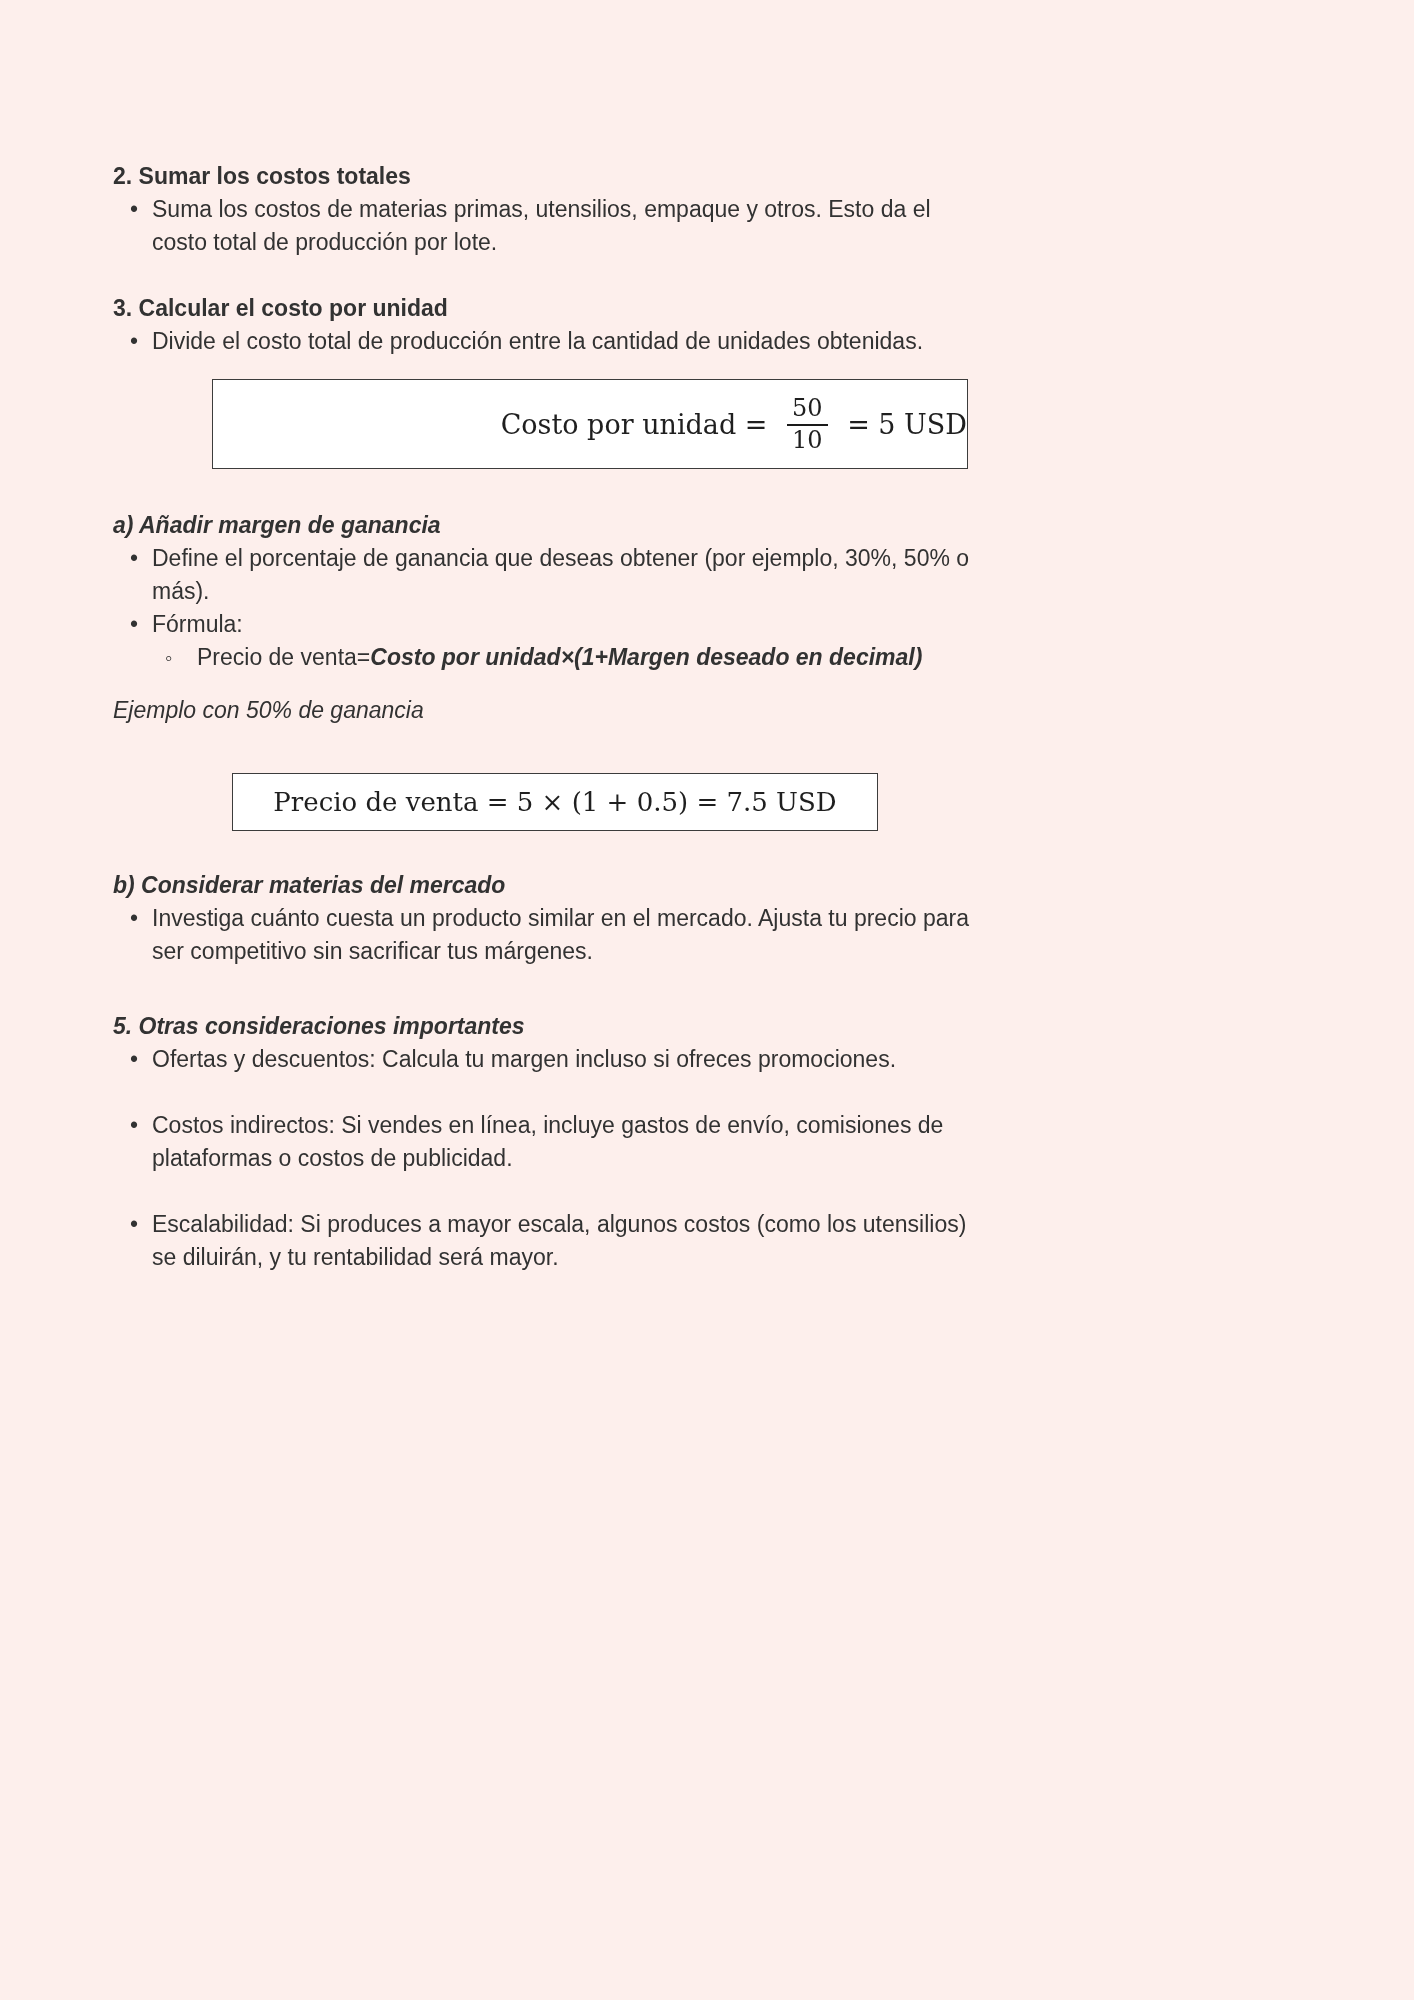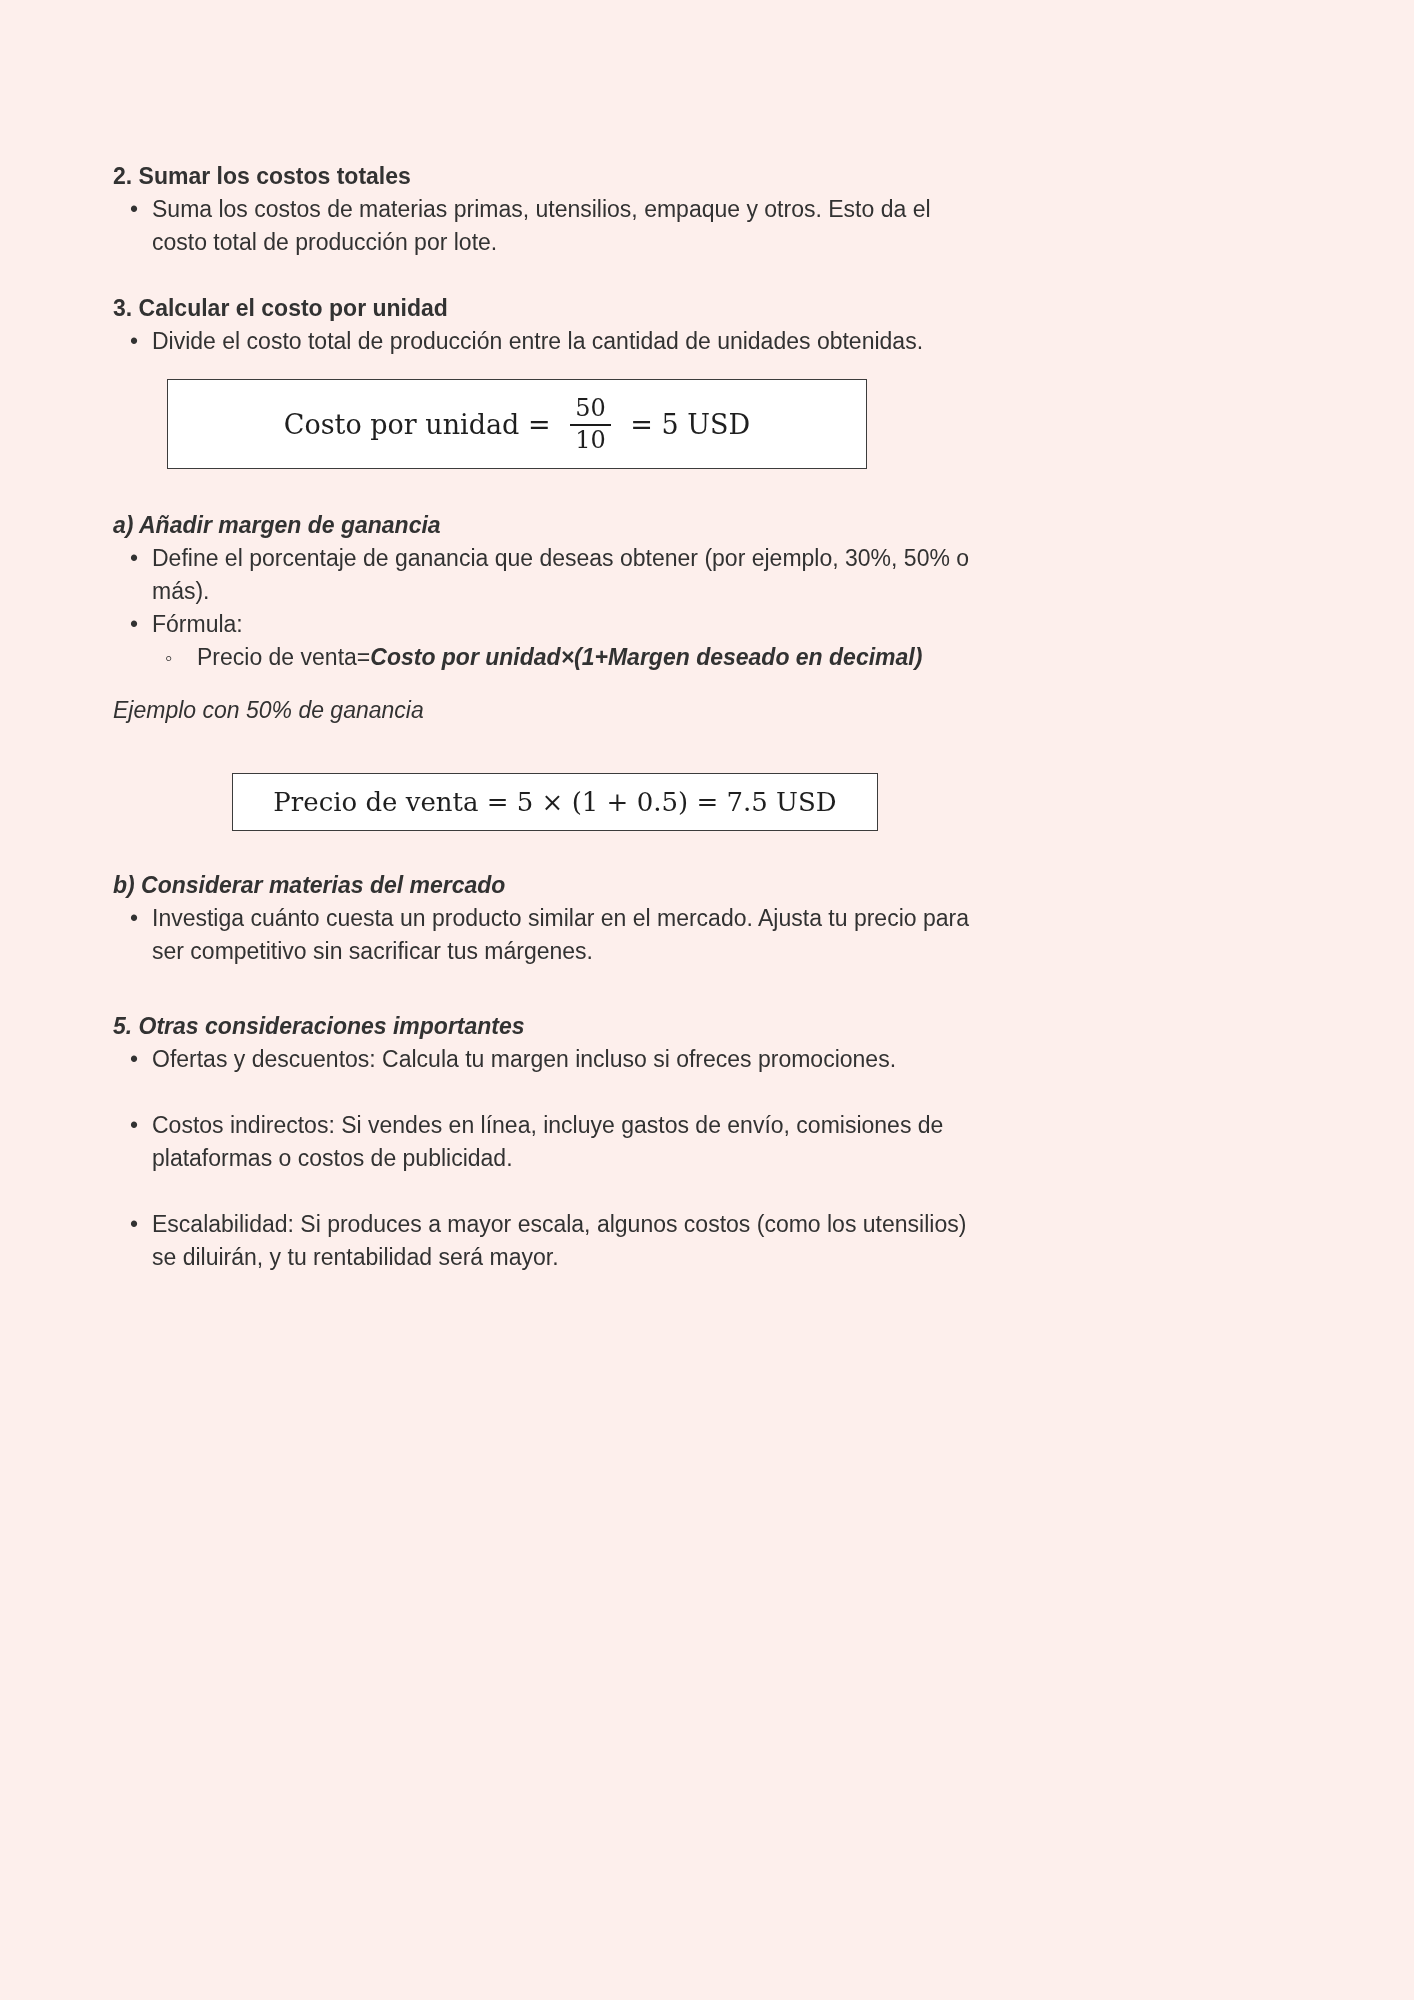--- a/index.html
+++ b/index.html
@@ -40,24 +40,25 @@
     box-sizing: border-box;
     background: #ffffff;
     border: 1.5px solid #3c3c3c;
     display: flex;
     align-items: center;
     justify-content: center;
     font-family: "DejaVu Serif", serif;
     color: #1f1f1f;
   }
   .fbox1 {
-    width: 700px;
+    width: 756px;
     height: 90px;
-    margin: 21px 0 0 54px;
+    margin: 21px 0 0 99px;
     font-size: 27px;
+    justify-content: flex-end;
   }
   .fbox2 {
     width: 646px;
     height: 58px;
     margin: 46px 12px 0 119px;
     font-size: 26px;
   }
   .fpart { white-space: pre; }
   .frac {
     display: inline-flex;

